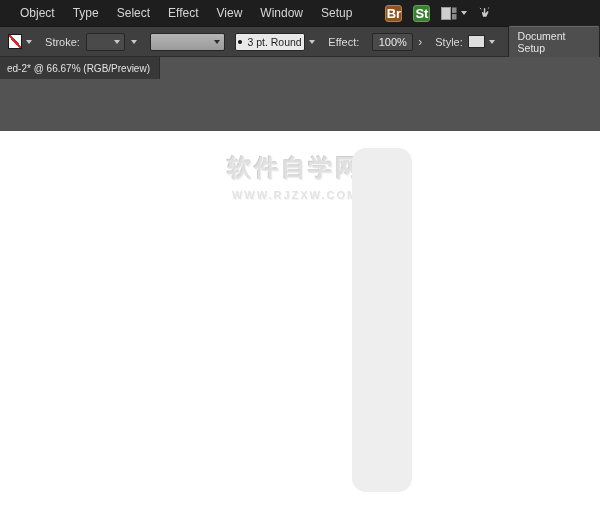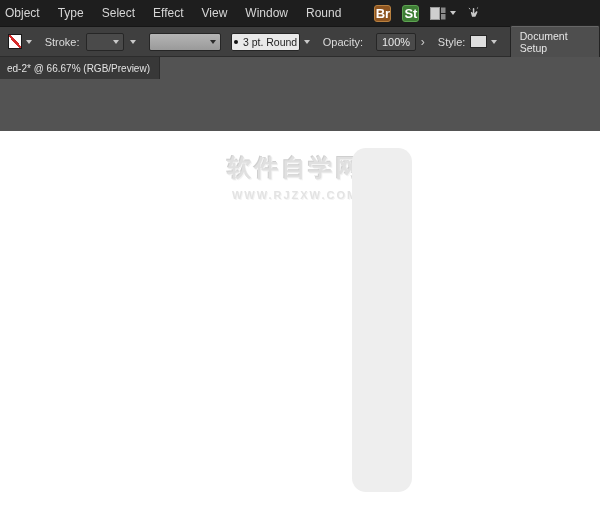--- a/index.html
+++ b/index.html
@@ -3,21 +3,21 @@
 <meta charset="utf-8">
 <style>
   * { margin:0; padding:0; box-sizing:border-box; }
   body { background:#888; font-family:"Liberation Sans", sans-serif; }
   .app { position:relative; width:600px; height:519px; overflow:hidden; background:#ffffff; }
 
   
   .menubar { position:absolute; top:0; left:0; right:0; height:26px; background:#1e1e1e;
              display:flex; align-items:center; color:#d6d6d6; font-size:12px; }
   .menu-item { padding:0 9px; cursor:default; }
-  .menu-item:first-child { padding-left:5px; }
+  .menu-item:first-child { padding-left:20px; }
   .appbar-icons { display:flex; align-items:center; margin-left:24px; gap:11px; }
   .badge { width:17px; height:17px; border-radius:3px; font-size:13px; font-weight:bold;
            display:flex; align-items:center; justify-content:center; color:#fff; }
   .badge-br { background:#8f5520; border:1px solid #b8803f; }
   .badge-st { background:#3e7d35; border:1px solid #5da352; }
   .chev { width:0; height:0; border-left:3px solid transparent; border-right:3px solid transparent;
           border-top:4px solid #c9c9c9; display:inline-block; }
 
   
   .controlbar { position:absolute; top:26px; left:0; right:0; height:31px; background:#3f3f3f;
@@ -65,21 +65,21 @@
 
 <div class="app">
 
   <div class="menubar">
     <span class="menu-item">Object</span>
     <span class="menu-item">Type</span>
     <span class="menu-item">Select</span>
     <span class="menu-item">Effect</span>
     <span class="menu-item">View</span>
     <span class="menu-item">Window</span>
-    <span class="menu-item">Round</span>
+    <span class="menu-item">Setup</span>
     <div class="appbar-icons">
       <span class="badge badge-br">Br</span>
       <span class="badge badge-st">St</span>
       <span style="display:flex;align-items:center;gap:4px;">
         <svg width="16" height="13" viewBox="0 0 16 13">
           <rect x="0.5" y="0.5" width="9" height="12" fill="#cfcfcf" stroke="#9a9a9a"></rect>
           <rect x="11" y="0.5" width="4.5" height="5.5" fill="#8a8a8a"></rect>
           <rect x="11" y="7" width="4.5" height="5.5" fill="#8a8a8a"></rect>
         </svg>
         <span class="chev"></span>
@@ -106,21 +106,21 @@
     <span class="field profile-field">
       <span class="chev"></span>
     </span>
 
     <span class="field brush-field">
       <span class="brush-dot"></span>
       <span>3 pt. Round</span>
     </span>
     <span class="chev ml4"></span>
 
-    <span class="cb-label">Opacity:</span>
+    <span class="cb-label">Effect:</span>
     <span class="field opacity-field">
       <span>100%</span>
     </span>
     <span class="right-chev">›</span>
 
     <span class="cb-label">Style:</span>
     <span class="style-swatch"></span>
     <span class="chev ml4"></span>
 
     <span class="doc-setup-btn">Document Setup</span>

